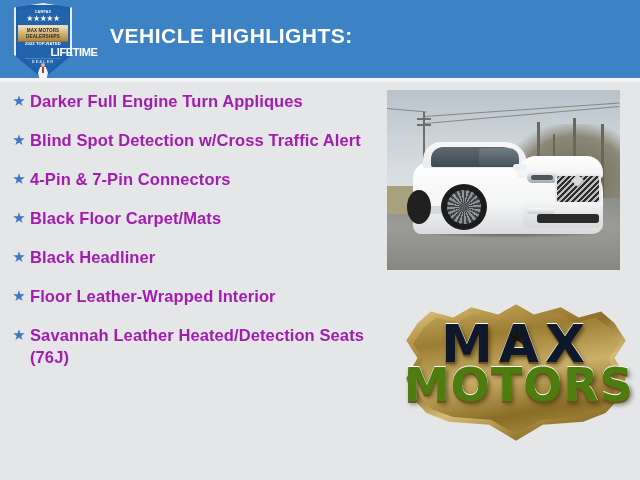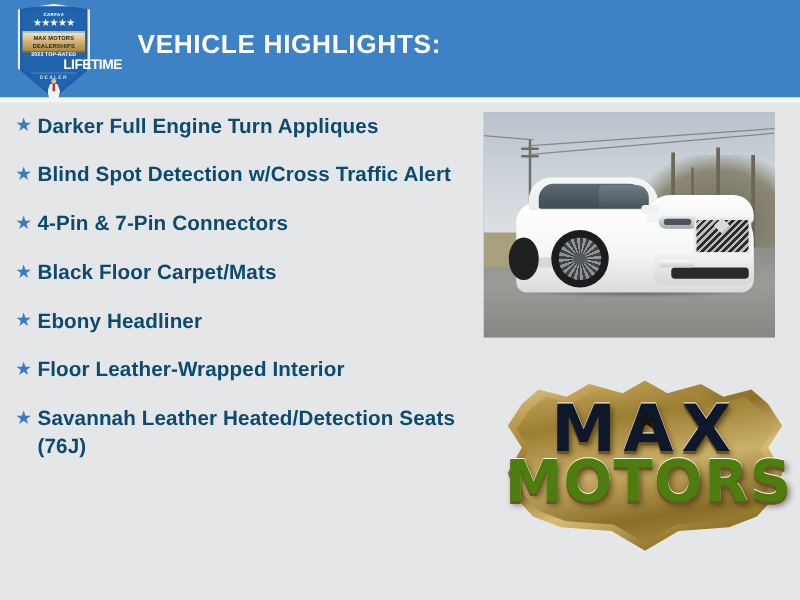--- a/index.html
+++ b/index.html
@@ -104,21 +104,21 @@
   }
   .bullet-star{
     flex:0 0 auto;
     width:22px;
     font-size:15px;line-height:22px;color:#3c7ac2;
     text-align:center;
   }
   .bullet-text{
     flex:1 1 auto;
     font-size:16.5px;font-weight:bold;line-height:22px;
-    color:#0c4a6e;
+    color:#a21caf;
     letter-spacing:.1px;
   }
   
   .photo{
     position:absolute;left:387px;top:90px;width:233px;height:180px;
     overflow:hidden;background:#8e969c;
   }
   .sky{
     position:absolute;left:0;top:0;width:233px;height:108px;
     background:linear-gradient(#b9c3cc 0%,#ccd3d9 45%,#dfe3e5 100%);
@@ -327,21 +327,21 @@
     <div class="bullet-text">4-Pin &amp; 7-Pin Connectors</div>
   </div>
 
   <div class="bullet-row">
     <div class="bullet-star">★</div>
     <div class="bullet-text">Black Floor Carpet/Mats</div>
   </div>
 
   <div class="bullet-row">
     <div class="bullet-star">★</div>
-    <div class="bullet-text">Ebony Headliner</div>
+    <div class="bullet-text">Black Headliner</div>
   </div>
 
   <div class="bullet-row">
     <div class="bullet-star">★</div>
     <div class="bullet-text">Floor Leather-Wrapped Interior</div>
   </div>
 
   <div class="bullet-row">
     <div class="bullet-star">★</div>
     <div class="bullet-text">Savannah Leather Heated/Detection Seats (76J)</div>

